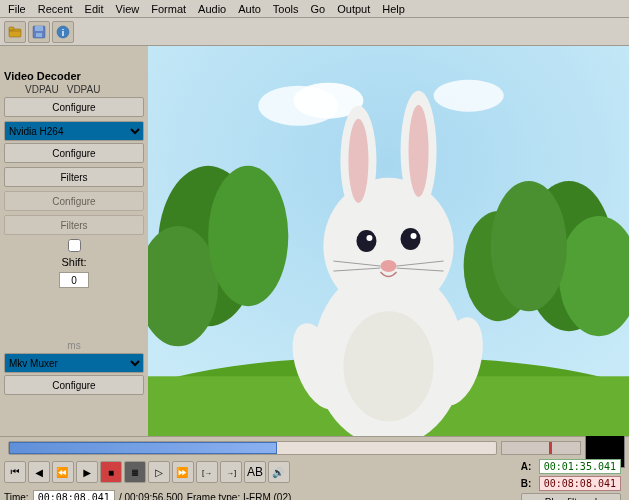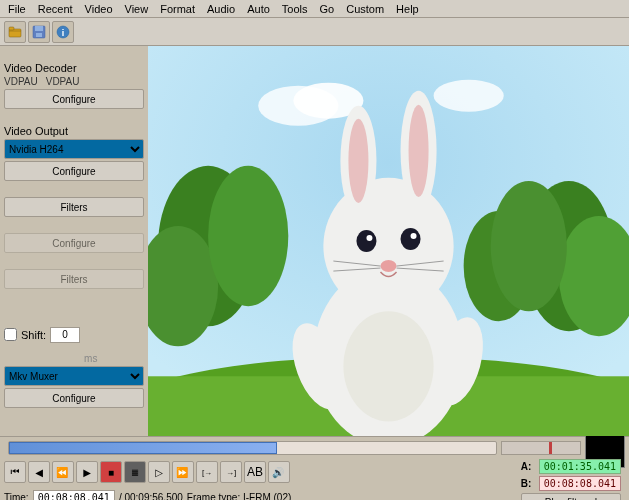--- a/index.html
+++ b/index.html
@@ -59,44 +59,45 @@
 
     
     .left-panel {
       width: 148px;
       background: #c8c0b0;
       padding: 4px;
       overflow-y: auto;
       flex-shrink: 0;
     }
     .section-title {
-      font-weight: normal;
+      font-weight: bold;
       font-size: 11px;
-      margin-top: 12px;
+      margin-top: 20px;
       margin-bottom: 2px;
       color: #000;
     }
     .vdpau-row {
       display: flex;
       gap: 8px;
       margin-bottom: 2px;
+      margin-left: 21px;
     }
     .vdpau-label {
       font-size: 10px;
       color: #333;
     }
     .panel-btn {
       width: 100%;
       height: 20px;
       background: #d4cfc6;
       border: 1px solid #a0998e;
       border-radius: 2px;
       cursor: pointer;
       font-size: 10px;
-      margin-bottom: 16px;
+      margin-bottom: 4px;
       display: flex;
       align-items: center;
       justify-content: center;
     }
 
     .select-row {
       display: flex;
       align-items: center;
       margin-bottom: 2px;
     }
@@ -107,20 +108,21 @@
       background: #0369a1;
       border: 1px solid #a0998e;
       border-radius: 2px;
     }
 
     .checkbox-row {
       display: flex;
       align-items: center;
       gap: 4px;
       margin-bottom: 2px;
+      flex-direction: column;
     }
     .shift-input {
       width: 30px;
       height: 16px;
       font-size: 10px;
       border: 1px solid #a0998e;
       background: #fff;
       text-align: center;
     }
     .ms-label {
@@ -255,21 +257,21 @@
       display: flex;
       align-items: center;
       gap: 4px;
     }
     .ab-label {
       font-size: 10px;
       font-weight: bold;
       width: 14px;
     }
     .ab-time {
-      background: #86efac;
+      background: #ffffff;
       border: 1px solid #80b080;
       padding: 1px 4px;
       font-size: 10px;
       font-family: monospace;
       color: #006000;
     }
     .ab-time.b-time {
       background: #ffe0e0;
       border: 1px solid #b08080;
       color: #600000;
@@ -301,28 +303,28 @@
       padding-right: 4px;
       gap: 2px;
     }
   </style>
 </head>
 <body>
 
 <div class="menubar">
   <span class="menubar-item">File</span>
   <span class="menubar-item">Recent</span>
-  <span class="menubar-item">Video</span>
+  <span class="menubar-item">Edit</span>
   <span class="menubar-item">View</span>
   <span class="menubar-item">Format</span>
   <span class="menubar-item">Audio</span>
   <span class="menubar-item">Auto</span>
   <span class="menubar-item">Tools</span>
   <span class="menubar-item">Go</span>
-  <span class="menubar-item">Custom</span>
+  <span class="menubar-item">Output</span>
   <span class="menubar-item">Help</span>
 </div>
 
 <div class="toolbar">
   <div class="toolbar-btn">
     <svg width="14" height="14" viewBox="0 0 14 14">
       <rect x="1" y="4" width="12" height="8" rx="1" fill="#d4a020" stroke="#806010" stroke-width="0.5"></rect>
       <path d="M1 6 L13 6" stroke="#806010" stroke-width="0.5"></path>
       <rect x="1" y="2" width="5" height="3" rx="1" fill="#d4a020" stroke="#806010" stroke-width="0.5"></rect>
     </svg>
@@ -345,21 +347,20 @@
 <div class="main-layout">
 
   <div class="left-panel">
     <div class="section-title">Video Decoder</div>
     <div class="vdpau-row">
       <span class="vdpau-label">VDPAU</span>
       <span class="vdpau-label">VDPAU</span>
     </div>
     <div class="panel-btn">Configure</div>
 
-    <div class="section-title">Video Output</div>
     <div class="select-row">
       <select class="panel-select">
         <option>Nvidia H264</option>
       </select>
     </div>
     <div class="panel-btn">Configure</div>
     <div class="panel-btn">Filters</div>
 
     <div class="panel-btn" style="opacity:0.5;">Configure</div>
     <div class="panel-btn" style="opacity:0.5;">Filters</div>

